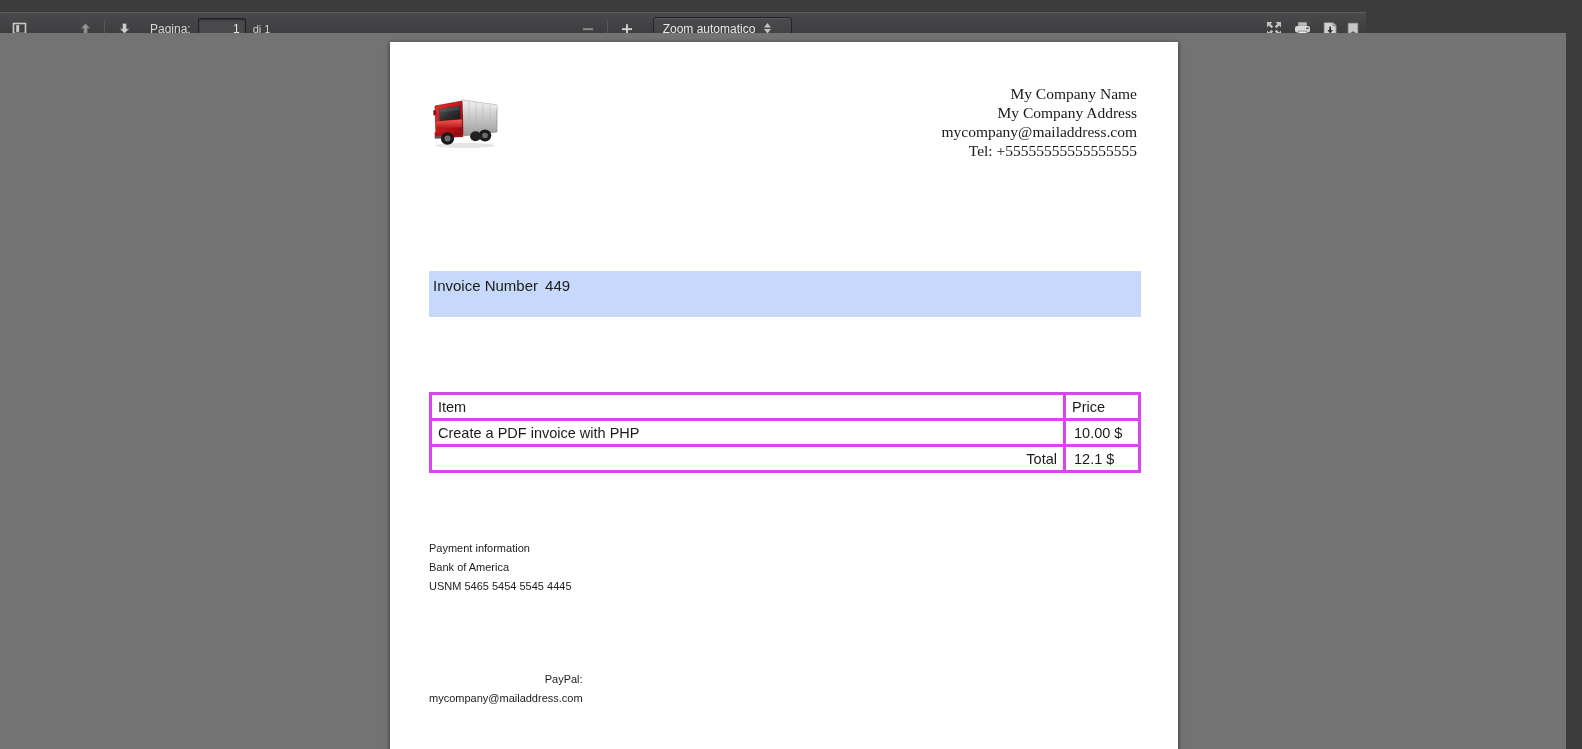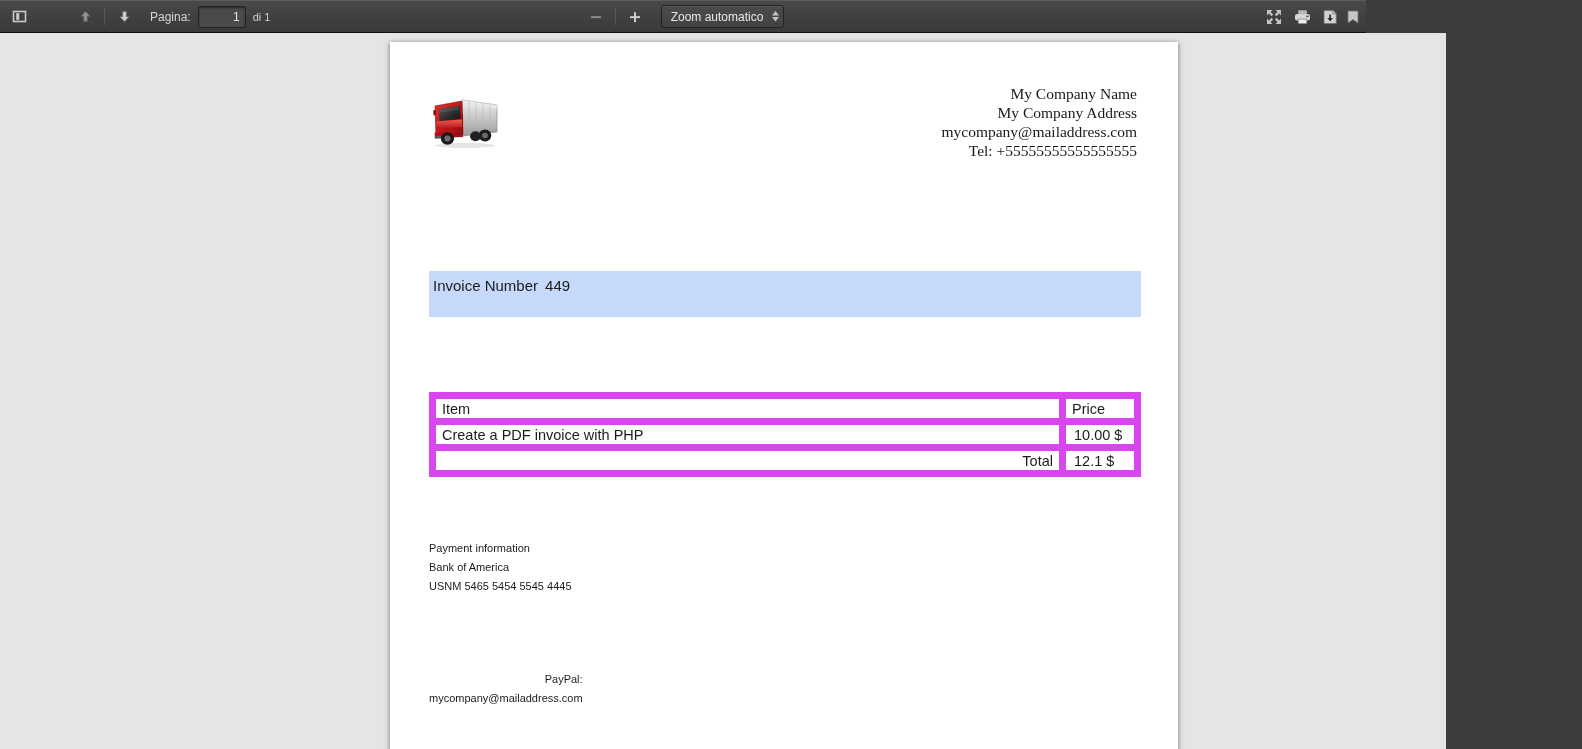--- a/index.html
+++ b/index.html
@@ -9,21 +9,21 @@
     width: 1582px;
     height: 749px;
     overflow: hidden;
     background: #3c3c3c;
     font-family: "Liberation Sans", sans-serif;
   }
 
   
   .toolbar {
     position: absolute;
-    top: 0; left: 0;
+    top: 12px; left: 0;
     width: 1366px;
     height: 33px;
     background: linear-gradient(to bottom, #4a4a4c 0%, #414143 45%, #3a3a3c 100%);
     border-top: 1px solid #5c5c5e;
     border-bottom: 1px solid #0f0f0f;
     display: flex;
     align-items: center;
     user-select: none;
   }
 
@@ -108,40 +108,40 @@
     min-width: 118px;
     margin-left: 12px;
     background: linear-gradient(to bottom, #4b4b4d, #414143);
     border: 1px solid #232325;
     border-radius: 3px;
     color: #e8e8e8;
     font-size: 12px;
     font-family: "Liberation Sans", sans-serif;
     display: flex;
     align-items: center;
-    padding: 0 4px 0 9px;
+    padding: 0 20px 0 9px;
     cursor: default;
     box-shadow: inset 0 1px 0 rgba(255,255,255,0.07);
   }
   .zoom-select .zs-label { flex: 1; white-space: nowrap; }
   .zoom-select .zs-arrows {
     margin-left: 9px;
     display: flex;
     flex-direction: column;
     gap: 1px;
     opacity: 0.85;
   }
 
   
   .viewer {
     position: absolute;
     top: 33px; left: 0;
-    width: 1446px;
+    width: 1566px;
     height: 716px;
-    background: #e5e5e5;
+    background: #737373;
     overflow: hidden;
   }
 
   .page {
     position: absolute;
     left: 390px;
     top: 9px;
     width: 788px;
     height: 1040px;
     background: #ffffff;
@@ -197,21 +197,21 @@
   .items {
     position: absolute;
     left: 39px;
     top: 350px;
     width: 712px;
     border-collapse: collapse;
     font-size: 14.5px;
     color: #1c1c1c;
   }
   .items td, .items th {
-    border: 7px solid #d946ef;
+    border: 3px solid #d946ef;
     height: 26px;
     padding: 0 6px;
     font-weight: normal;
     vertical-align: middle;
   }
   .items .c-item { text-align: left; }
   .items .c-price {
     width: 75px;
     text-align: left;
     padding-left: 8px;

